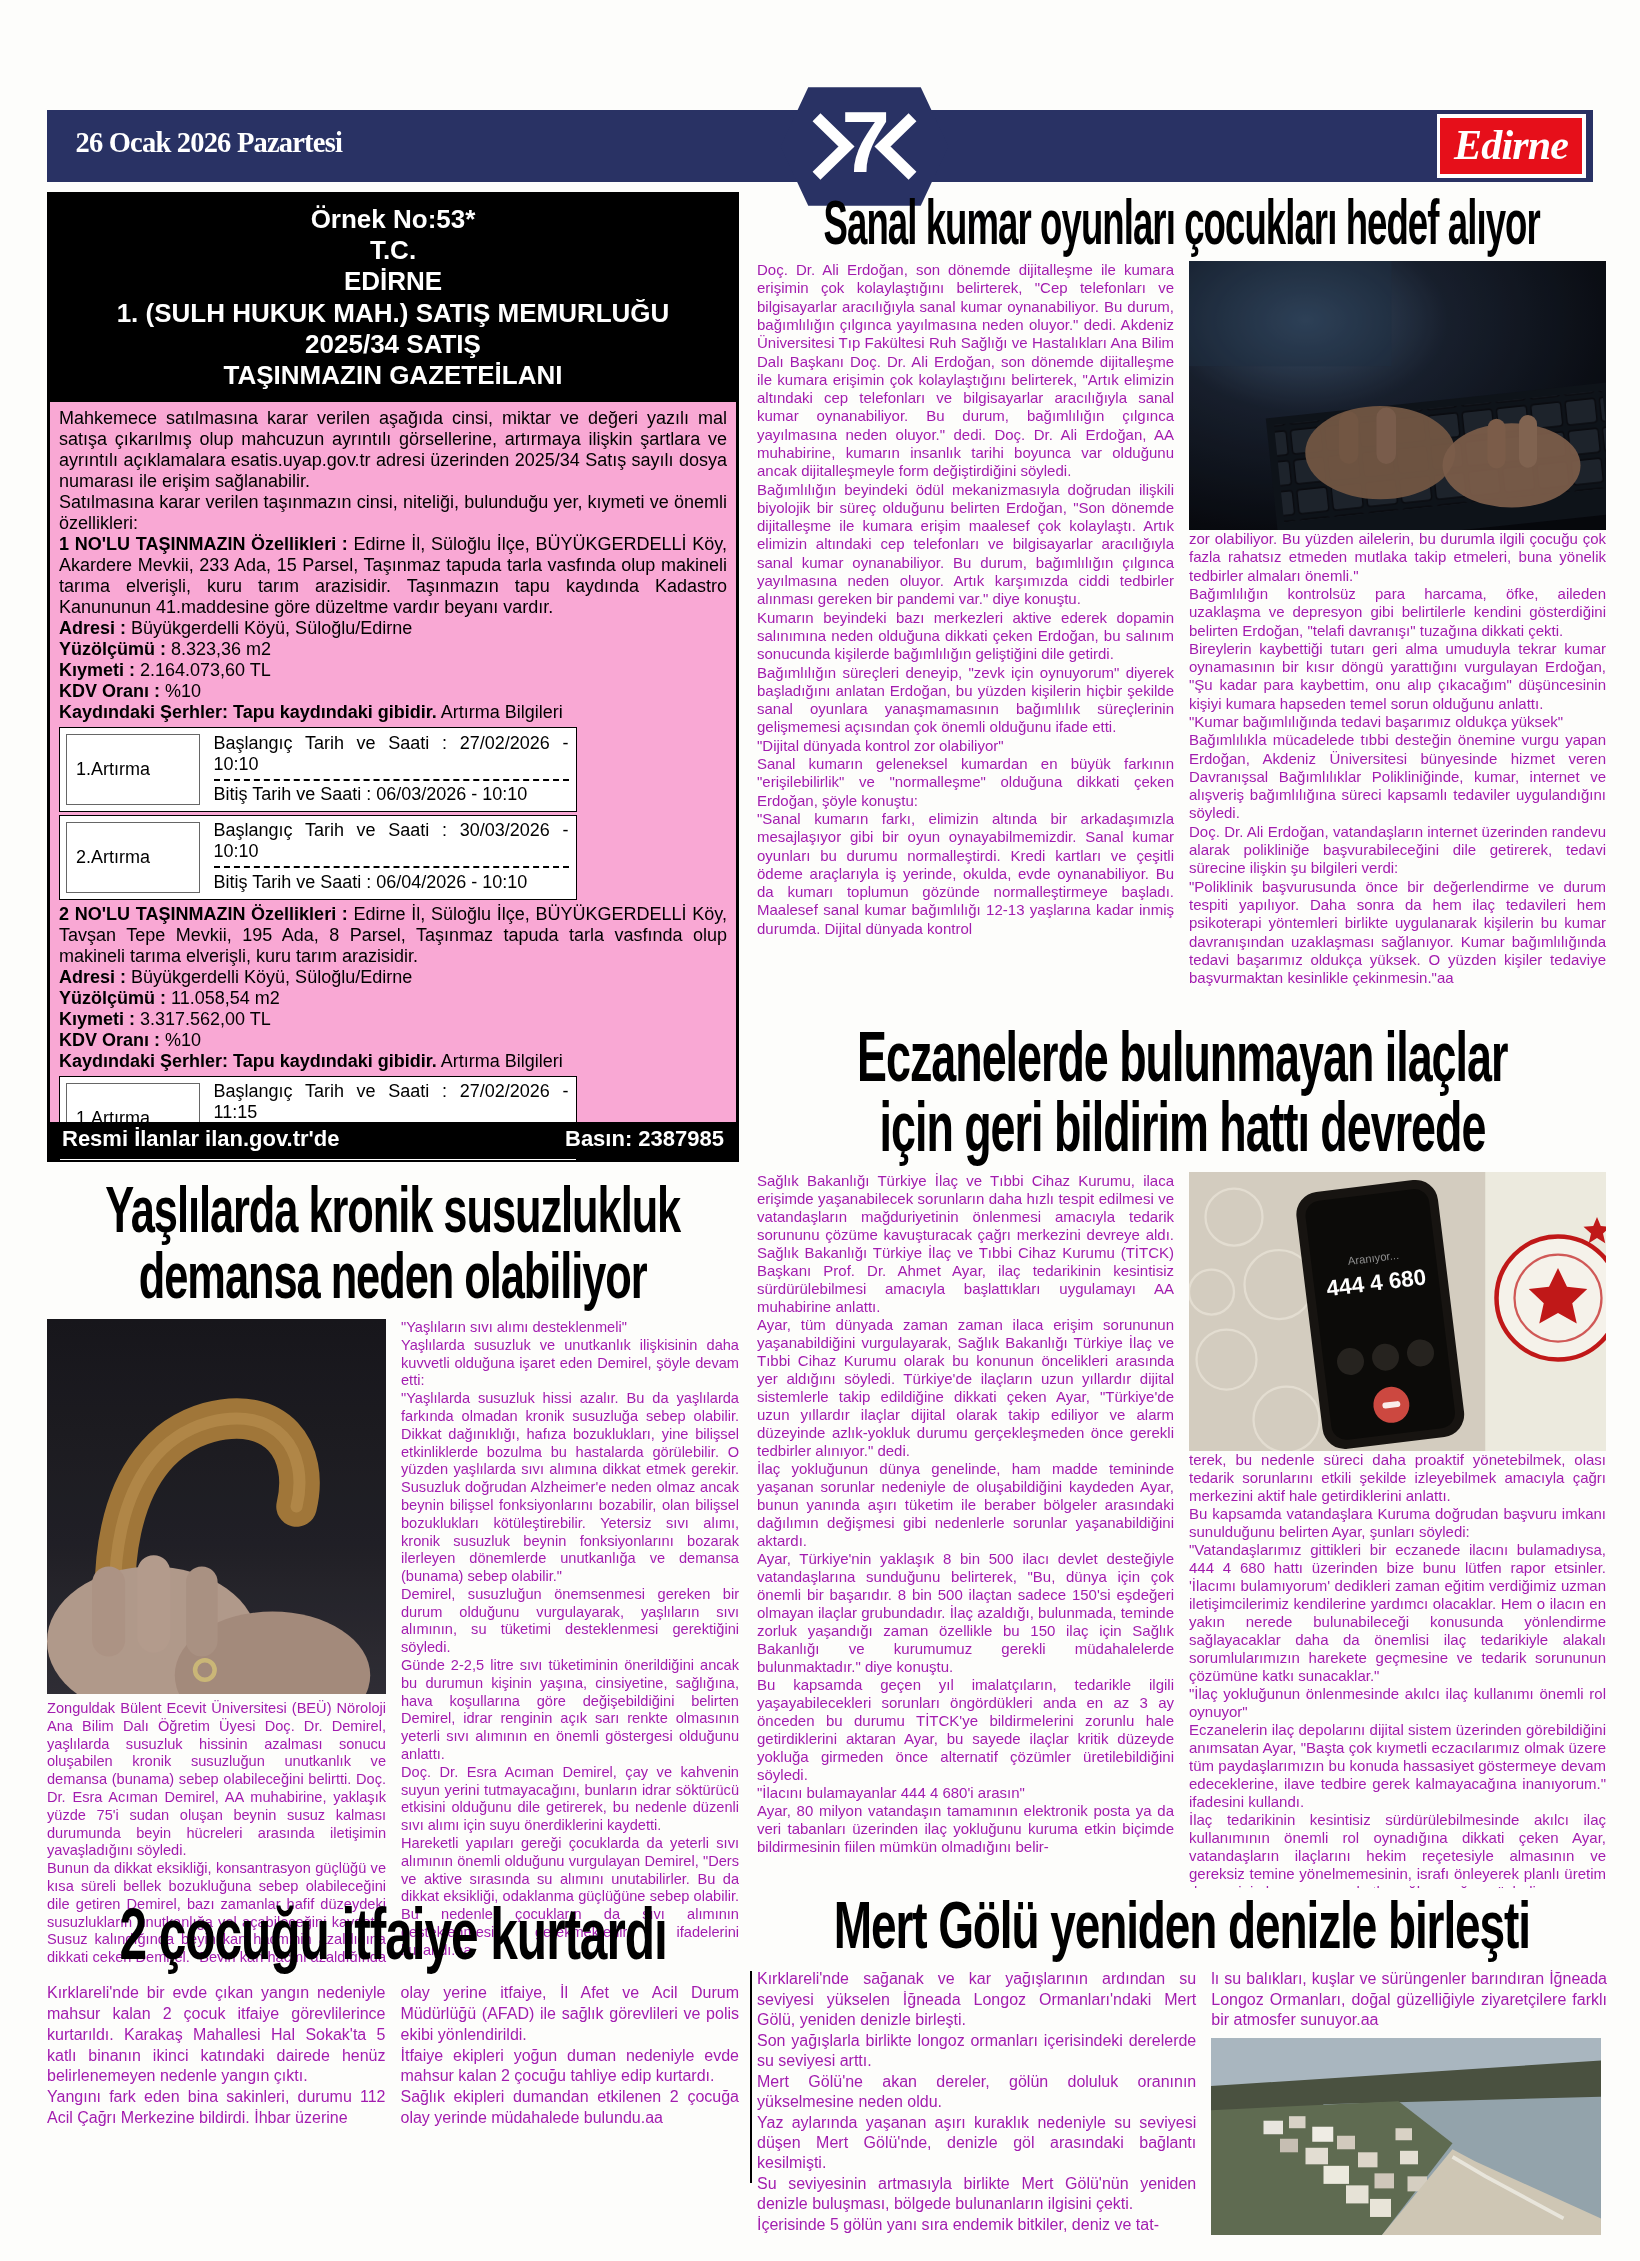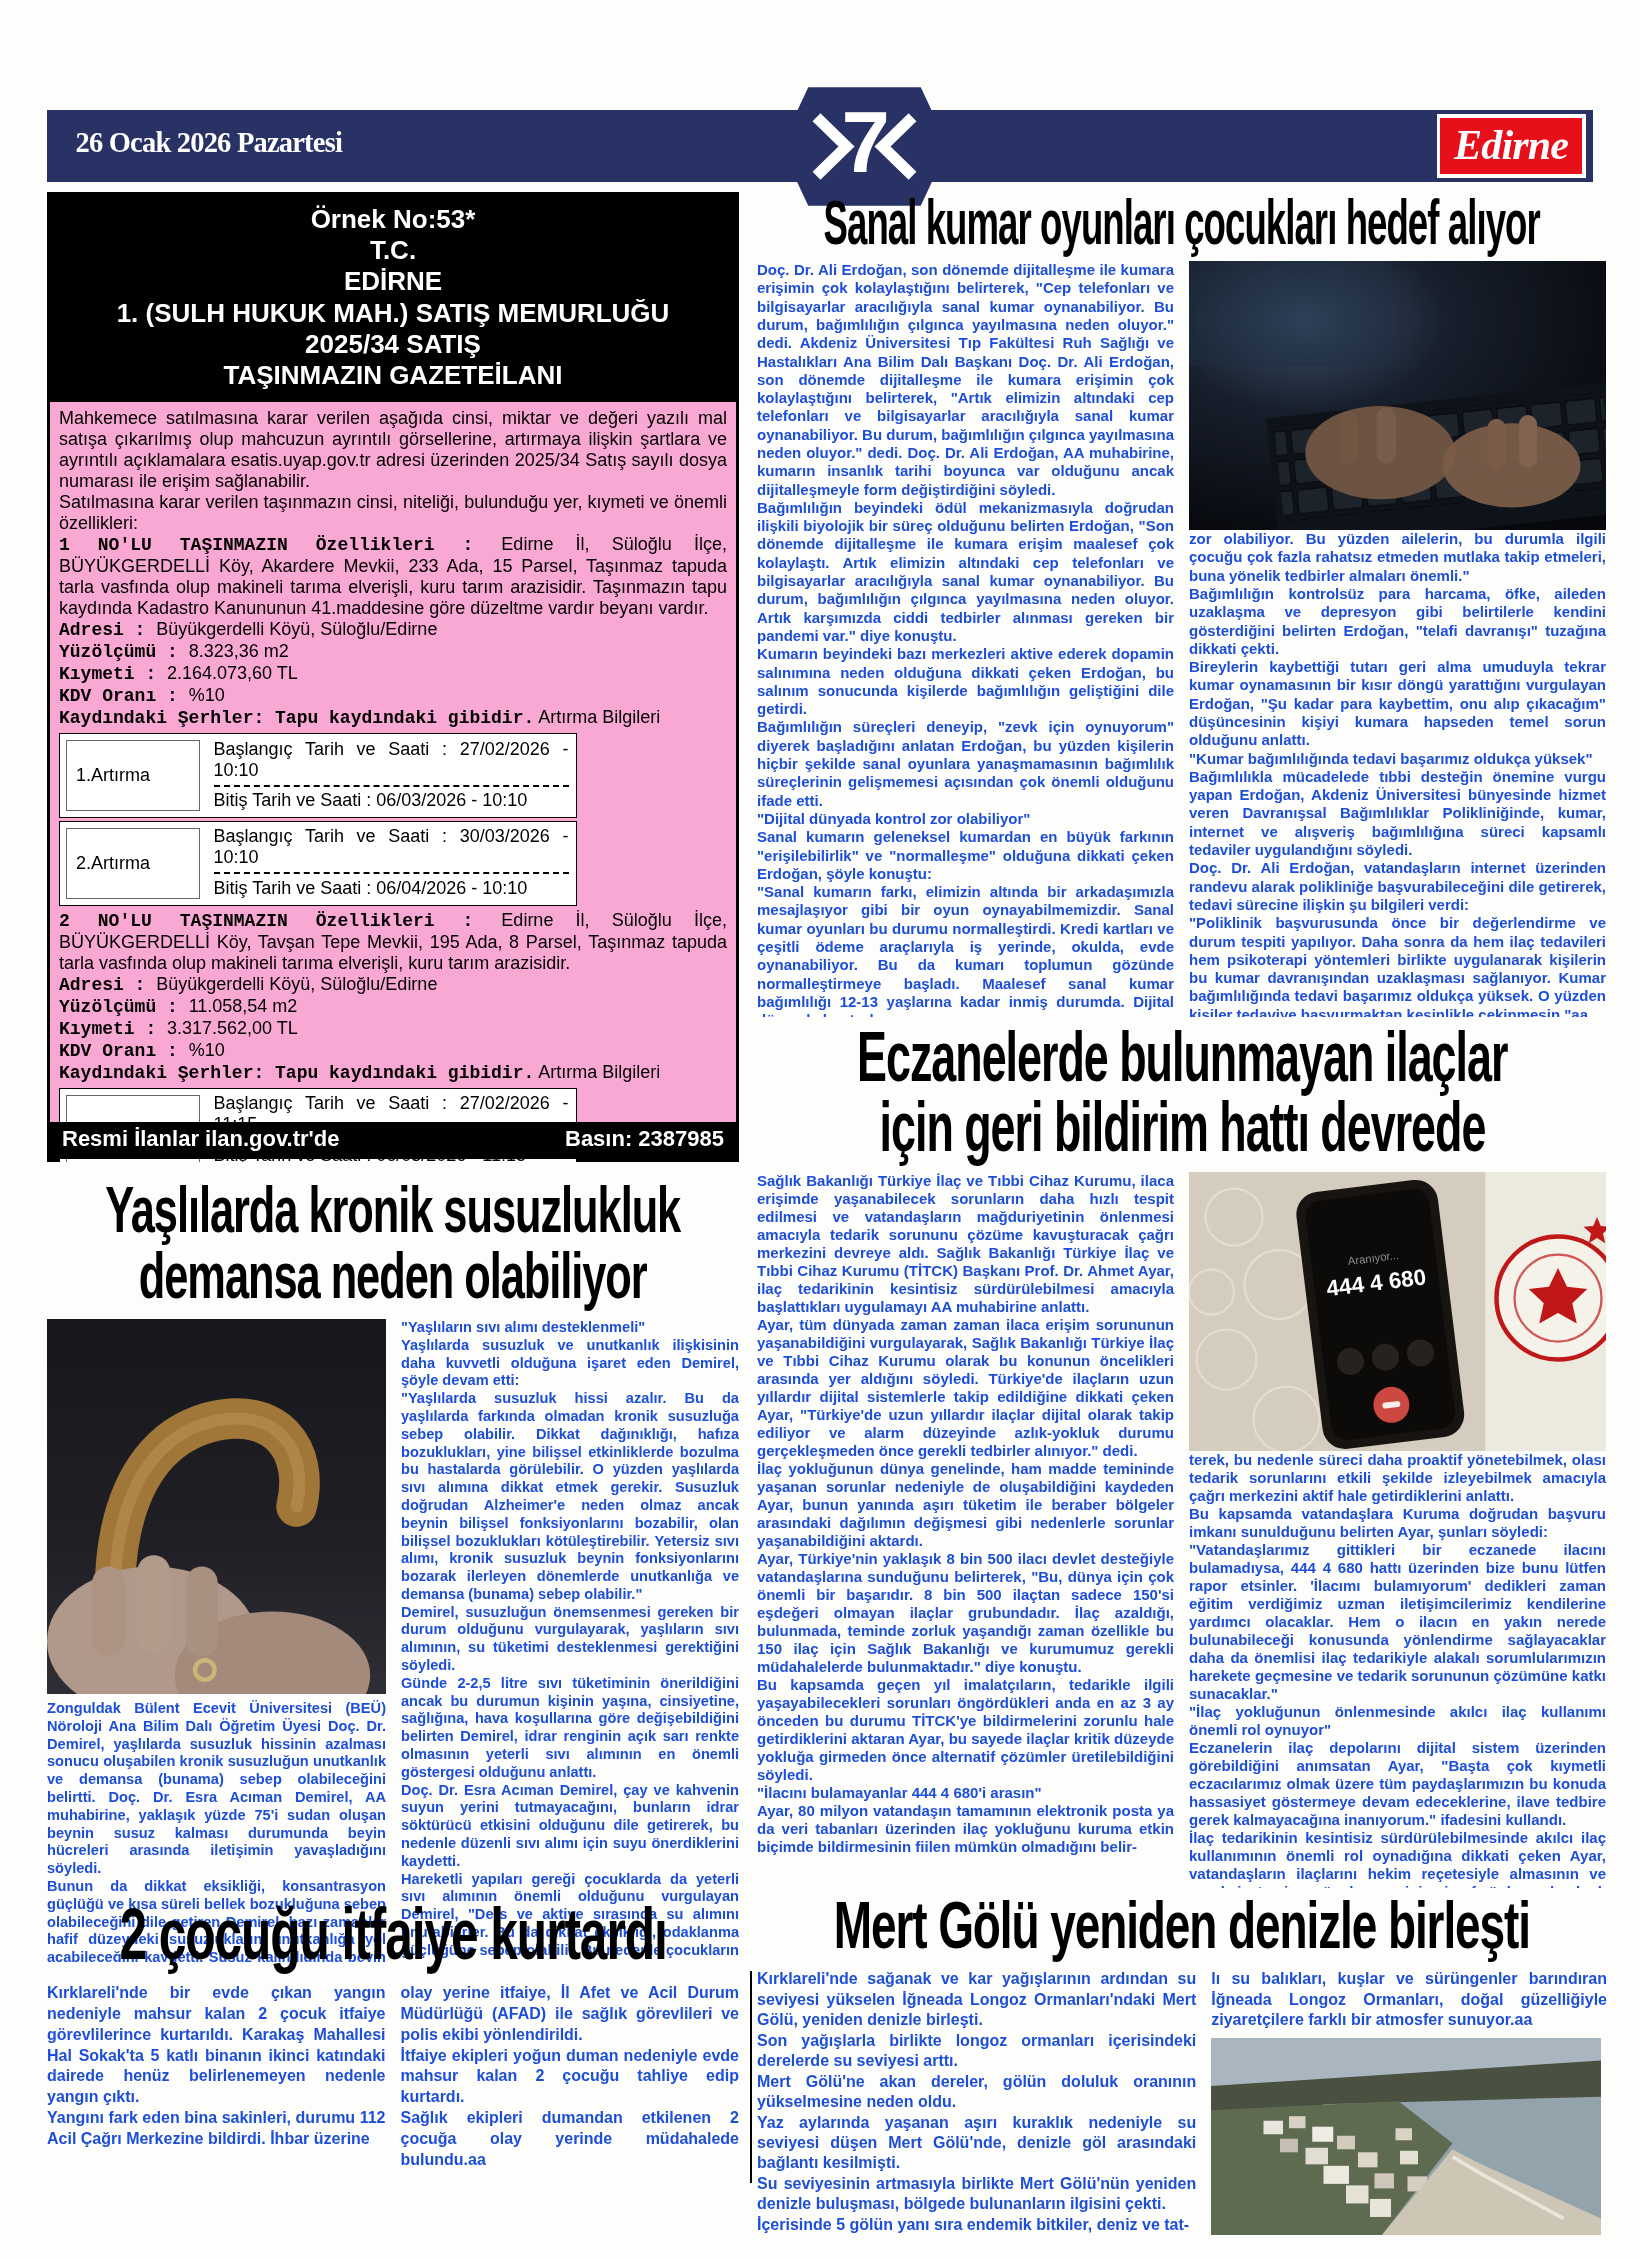--- a/index.html
+++ b/index.html
@@ -15,28 +15,28 @@
   .badge{position:absolute;left:767px;top:87px;width:195px;height:119px;}
   .badge svg{position:absolute;left:0;top:0;}
   .badge .num{position:absolute;left:0;right:0;top:4.5px;text-align:center;color:#fff;font-size:87px;font-weight:bold;line-height:1.15;letter-spacing:-2.3px;}
   .brand{position:absolute;right:7.5px;top:3.8px;bottom:3.8px;background:#fff;padding:3.8px;display:flex;}
   .brand-inner{background:#e60f1a;color:#fff;font-family:"Liberation Serif",serif;font-style:italic;font-weight:bold;font-size:42px;display:flex;align-items:center;padding:1.5px 13.5px 4.5px;letter-spacing:-0.8px;}
   
   .sec{position:absolute;overflow:hidden;}
   .hlwrap{display:flex;justify-content:center;}
   .hl{font-weight:bold;white-space:nowrap;letter-spacing:-1.5px;line-height:1.06;color:#000;}
   .cols{display:flex;}
-  p.ap{margin:0;text-align:justify;color:#1d4ed8;font-weight:bold;}
+  p.ap{margin:0;text-align:justify;color:#a21caf;}
   .photo svg{display:block;}
   
   .legal-box{width:100%;height:100%;border:3px solid #000;position:relative;background:#f9a8d4;}
   .lg-head{background:#000;color:#fff;text-align:center;font-weight:bold;font-size:26px;line-height:1.2;padding:9px 0 10.5px;}
   .lg-body{padding:6px 9px 0;font-size:18px;line-height:1.17;text-align:justify;}
   .lg-body p{margin:0;}
-  .b{font-weight:bold;font-family:Liberation Mono, monospace;}
+  .b{font-weight:bold;}
   .atable{margin:3.8px 0;}
   .arow{display:flex;border:1.5px solid #000;background:#fff;width:518px;}
   .arow + .arow{margin-top:2.3px;}
   .aname{width:146px;padding:6px;display:flex;}
   .aname span{border:0.8px solid #666;flex:1;display:flex;align-items:center;padding:0 9px;font-size:18px;}
   .atimes{flex:1;padding:4.5px 7.5px 6px;display:flex;flex-direction:column;font-size:18px;}
   .atimes .dash{border-top:2.3px dashed #000;margin:3.8px 0;}
   .lg-footer{position:absolute;left:0;right:0;bottom:0;background:#000;color:#fff;display:flex;justify-content:space-between;align-items:center;font-weight:bold;font-size:22px;padding:4.5px 12px 6.8px;}
   
   .gambling-sec{left:757px;top:191px;width:850px;height:826px;}

